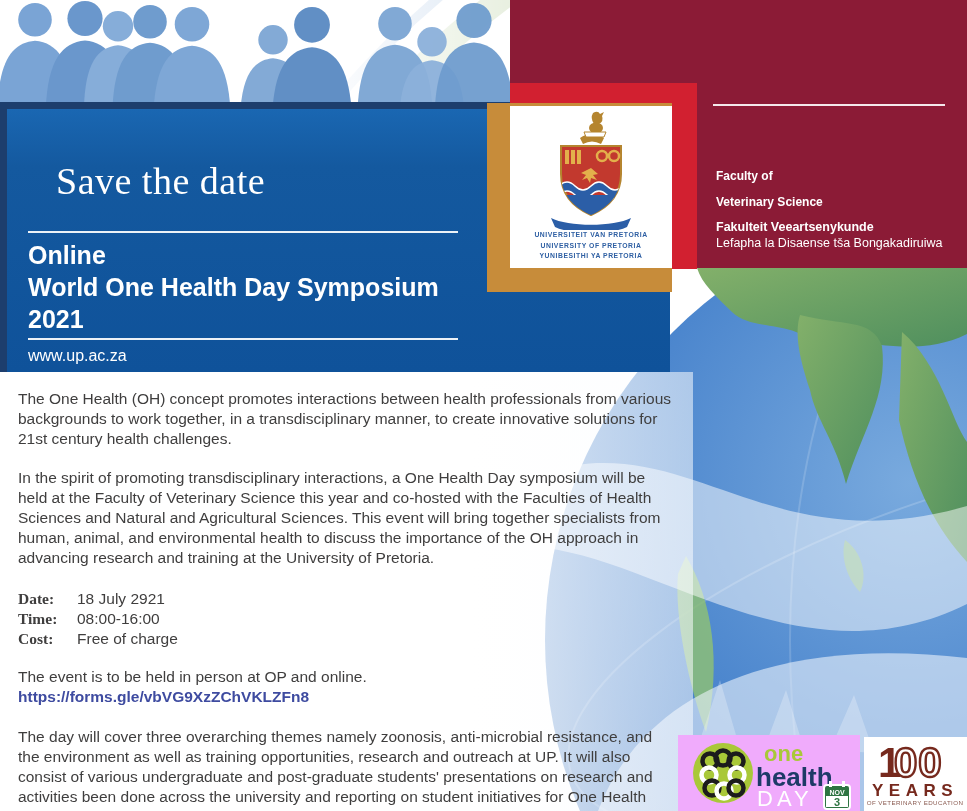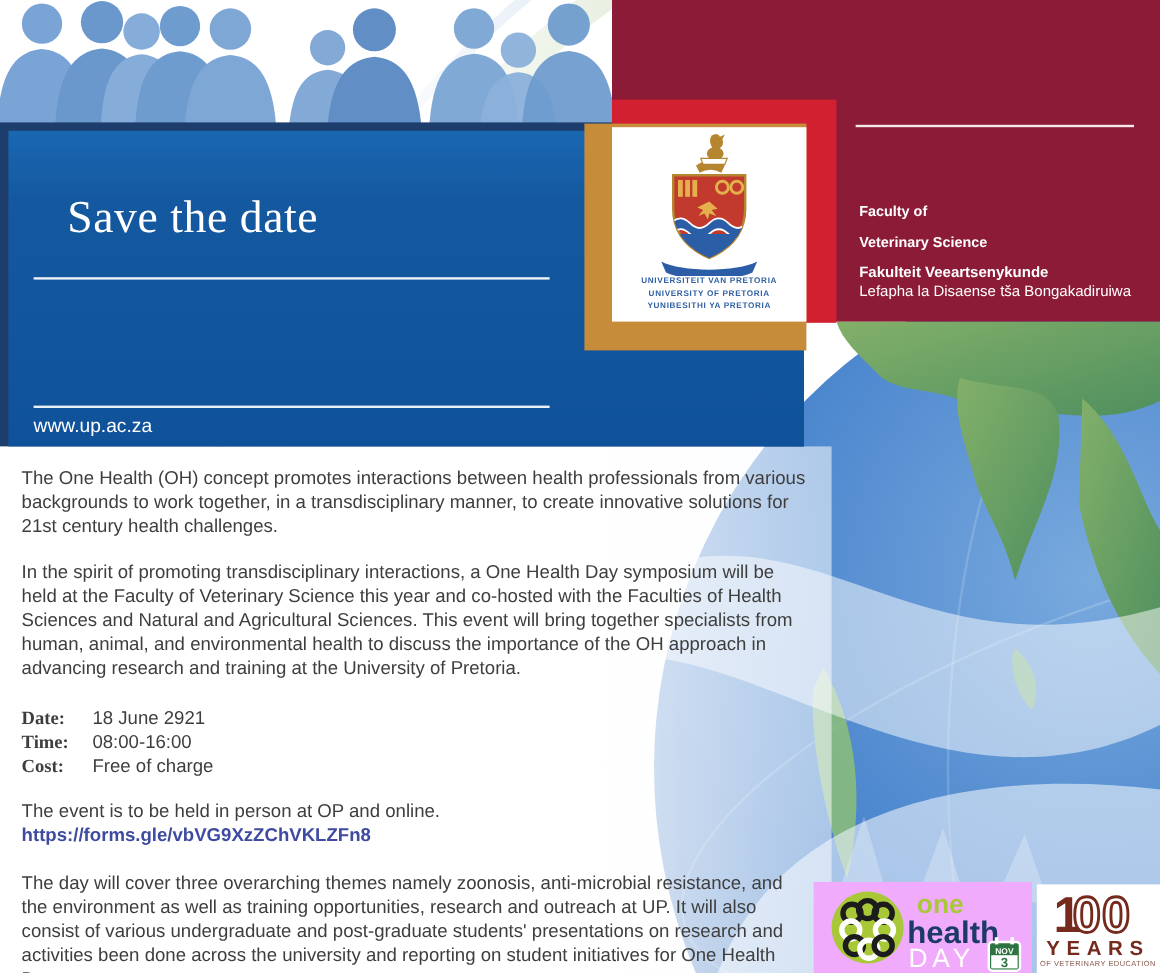--- a/index.html
+++ b/index.html
@@ -123,20 +123,25 @@
       <use href="#person" fill="#6f9ccd" transform="translate(474,4) scale(1.1)" fill-opacity=".95"></use>
     </svg>
   </div>
 
   <div class="body-veil"></div>
 
   <div class="navy-shadow"></div>
   <div class="blue-panel">
     <div class="save-date">Save the date</div>
     <div class="rule rule1"></div>
+    <div class="panel-title">
+      <div>Online</div>
+      <div>World One Health Day Symposium</div>
+      <div>2021</div>
+    </div>
     <div class="rule rule2"></div>
     <div class="panel-site">www.up.ac.za</div>
   </div>
 
   <div class="maroon-block">
     <div class="fac-rule"></div>
     <div class="fac-name">
       <div>Faculty of</div>
       <div>Veterinary Science</div>
     </div>
@@ -177,21 +182,21 @@
       <div>YUNIBESITHI YA PRETORIA</div>
     </div>
   </div>
 
   <div class="bodytxt p1">The One Health (OH) concept promotes interactions between health professionals from various backgrounds to work together, in a transdisciplinary manner, to create innovative solutions for 21st century health challenges.</div>
   <div class="bodytxt p2">In the spirit of promoting transdisciplinary interactions, a One Health Day symposium will be held at the Faculty of Veterinary Science this year and co-hosted with the Faculties of Health Sciences and Natural and Agricultural Sciences. This event will bring together specialists from human, animal, and environmental health to discuss the importance of the OH approach in advancing research and training at the University of Pretoria.</div>
 
   <div class="bodytxt details">
     <div class="row">
       <span class="lbl">Date:</span>
-      <span>18 June 2921</span>
+      <span>18 July 2921</span>
     </div>
     <div class="row">
       <span class="lbl">Time:</span>
       <span>08:00-16:00</span>
     </div>
     <div class="row">
       <span class="lbl">Cost:</span>
       <span>Free of charge</span>
     </div>
   </div>

